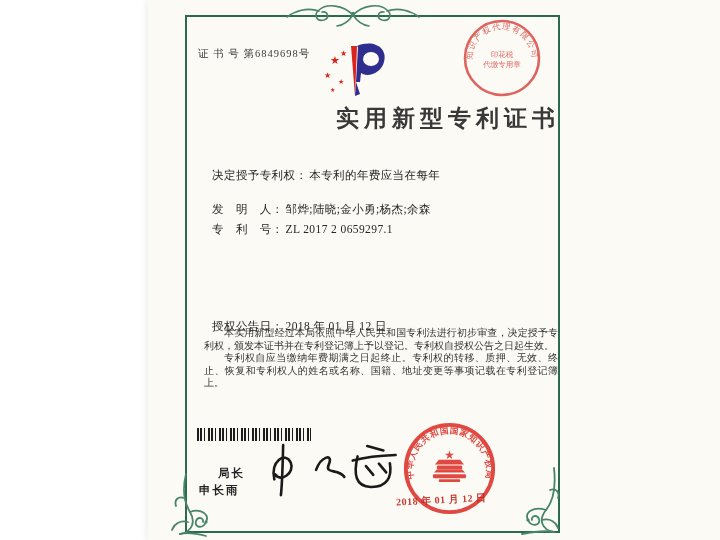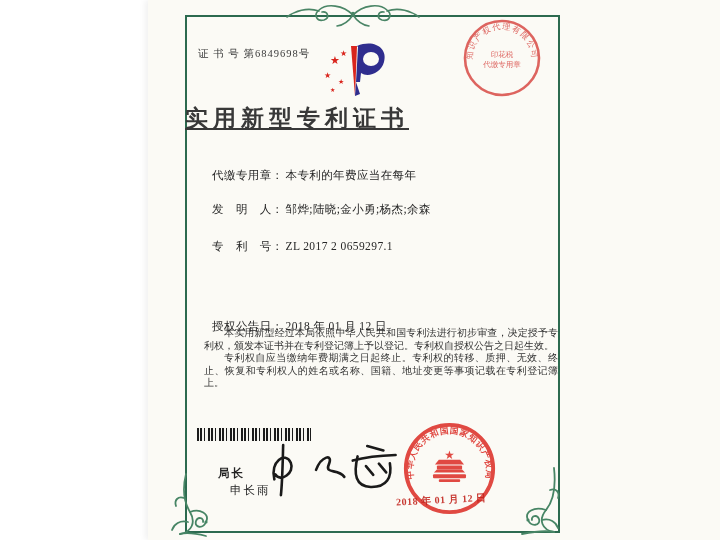--- a/index.html
+++ b/index.html
@@ -13,38 +13,38 @@
   }
   .frame{
     position:absolute;left:185px;top:15px;width:375px;height:518px;
     border:2px solid #2c6a4f;box-sizing:border-box;
   }
   .cert-no{
     position:absolute;left:198px;top:47px;font-size:10.5px;letter-spacing:1px;color:#3a3a3a;
   }
   .logo{position:absolute;left:316px;top:38px;width:74px;height:62px;}
   .title{
-    position:absolute;left:185px;top:103px;width:375px;text-align:left;
-    font-size:23px;font-weight:bold;letter-spacing:5px;color:#383838;text-decoration:underline;
+    position:absolute;left:185px;top:103px;width:375px;text-align:right;
+    font-size:23px;font-weight:bold;letter-spacing:5px;color:#383838;
   }
   .field-row{
     position:absolute;left:199px;font-size:11.5px;color:#262626;white-space:pre;letter-spacing:.4px;
   }
   .field-row .val{margin-left:2px;}
   .body-text{
     position:absolute;left:204px;top:327px;width:354px;
     font-size:10px;line-height:12.6px;text-align:justify;color:#333333;
   }
   .body-text p{margin:0;text-indent:2em;}
   .barcode{
     position:absolute;left:197px;top:428px;width:114px;height:13px;
     background:repeating-linear-gradient(90deg,#1b1b1b 0 2px,#f6f5f0 2px 3px,#1b1b1b 3px 5px,#f6f5f0 5px 7px,#1b1b1b 7px 8px,#f6f5f0 8px 11px);
   }
   .director-label{position:absolute;left:199px;top:466px;font-size:11.5px;font-weight:bold;color:#242424;letter-spacing:2px;margin-left:19px;}
-  .director-name{position:absolute;left:199px;top:483px;font-size:11.5px;font-weight:normal;color:#242424;letter-spacing:2px;margin-left:31px;}
+  .director-name{position:absolute;left:199px;top:483px;font-size:11.5px;font-weight:bold;color:#242424;letter-spacing:2px;}
   .signature{position:absolute;left:258px;top:437px;width:165px;height:62px;transform:rotate(-2deg);}
   .national-seal{position:absolute;left:401px;top:420px;width:97px;height:97px;opacity:.92;}
   .seal-date{
     position:absolute;left:396px;top:493px;width:100px;font-size:10px;font-weight:bold;
     color:#c3261f;transform:rotate(-3deg);letter-spacing:.5px;opacity:.9;white-space:nowrap;
   }
   .agency-stamp{position:absolute;left:461px;top:17px;width:82px;height:82px;opacity:.85;}
   .footer-page{
     position:absolute;left:185px;top:541px;width:375px;text-align:left;
     font-size:8.5px;color:#4a4a4a;letter-spacing:1px;
@@ -84,26 +84,26 @@
     <text x="14" y="26" font-size="11" fill="#d9251d">★</text>
     <text x="24" y="18" font-size="8" fill="#d9251d">★</text>
     <text x="8" y="40" font-size="8" fill="#d9251d">★</text>
     <text x="22" y="46" font-size="7" fill="#d9251d">★</text>
     <text x="14" y="54" font-size="6" fill="#d9251d">★</text>
   </svg>
 
   <div class="title">实用新型专利证书</div>
 
   <div class="field-row" style="top:156px">
-    <span>代缴专用章：</span><span class="val">本专利的年费应当在每年</span>
+    <span>决定授予专利权：</span><span class="val">本专利的年费应当在每年</span>
   </div>
   <div class="field-row" style="top:190px">
     <span>发　明　人：</span><span class="val">邹烨;陆晓;金小勇;杨杰;余森</span>
   </div>
-  <div class="field-row" style="top:227px">
+  <div class="field-row" style="top:210px">
     <span>专　利　号：</span><span class="val">ZL 2017 2 0659297.1</span>
   </div>
   <div class="field-row" style="top:307px">
     <span>授权公告日：</span><span class="val">2018 年 01 月 12 日</span>
   </div>
 
   <div class="body-text">
     <p>本实用新型经过本局依照中华人民共和国专利法进行初步审查，决定授予专利权，颁发本证书并在专利登记簿上予以登记。专利权自授权公告之日起生效。</p>
     <p>专利权自应当缴纳年费期满之日起终止。专利权的转移、质押、无效、终止、恢复和专利权人的姓名或名称、国籍、地址变更等事项记载在专利登记簿上。</p>
   </div>

